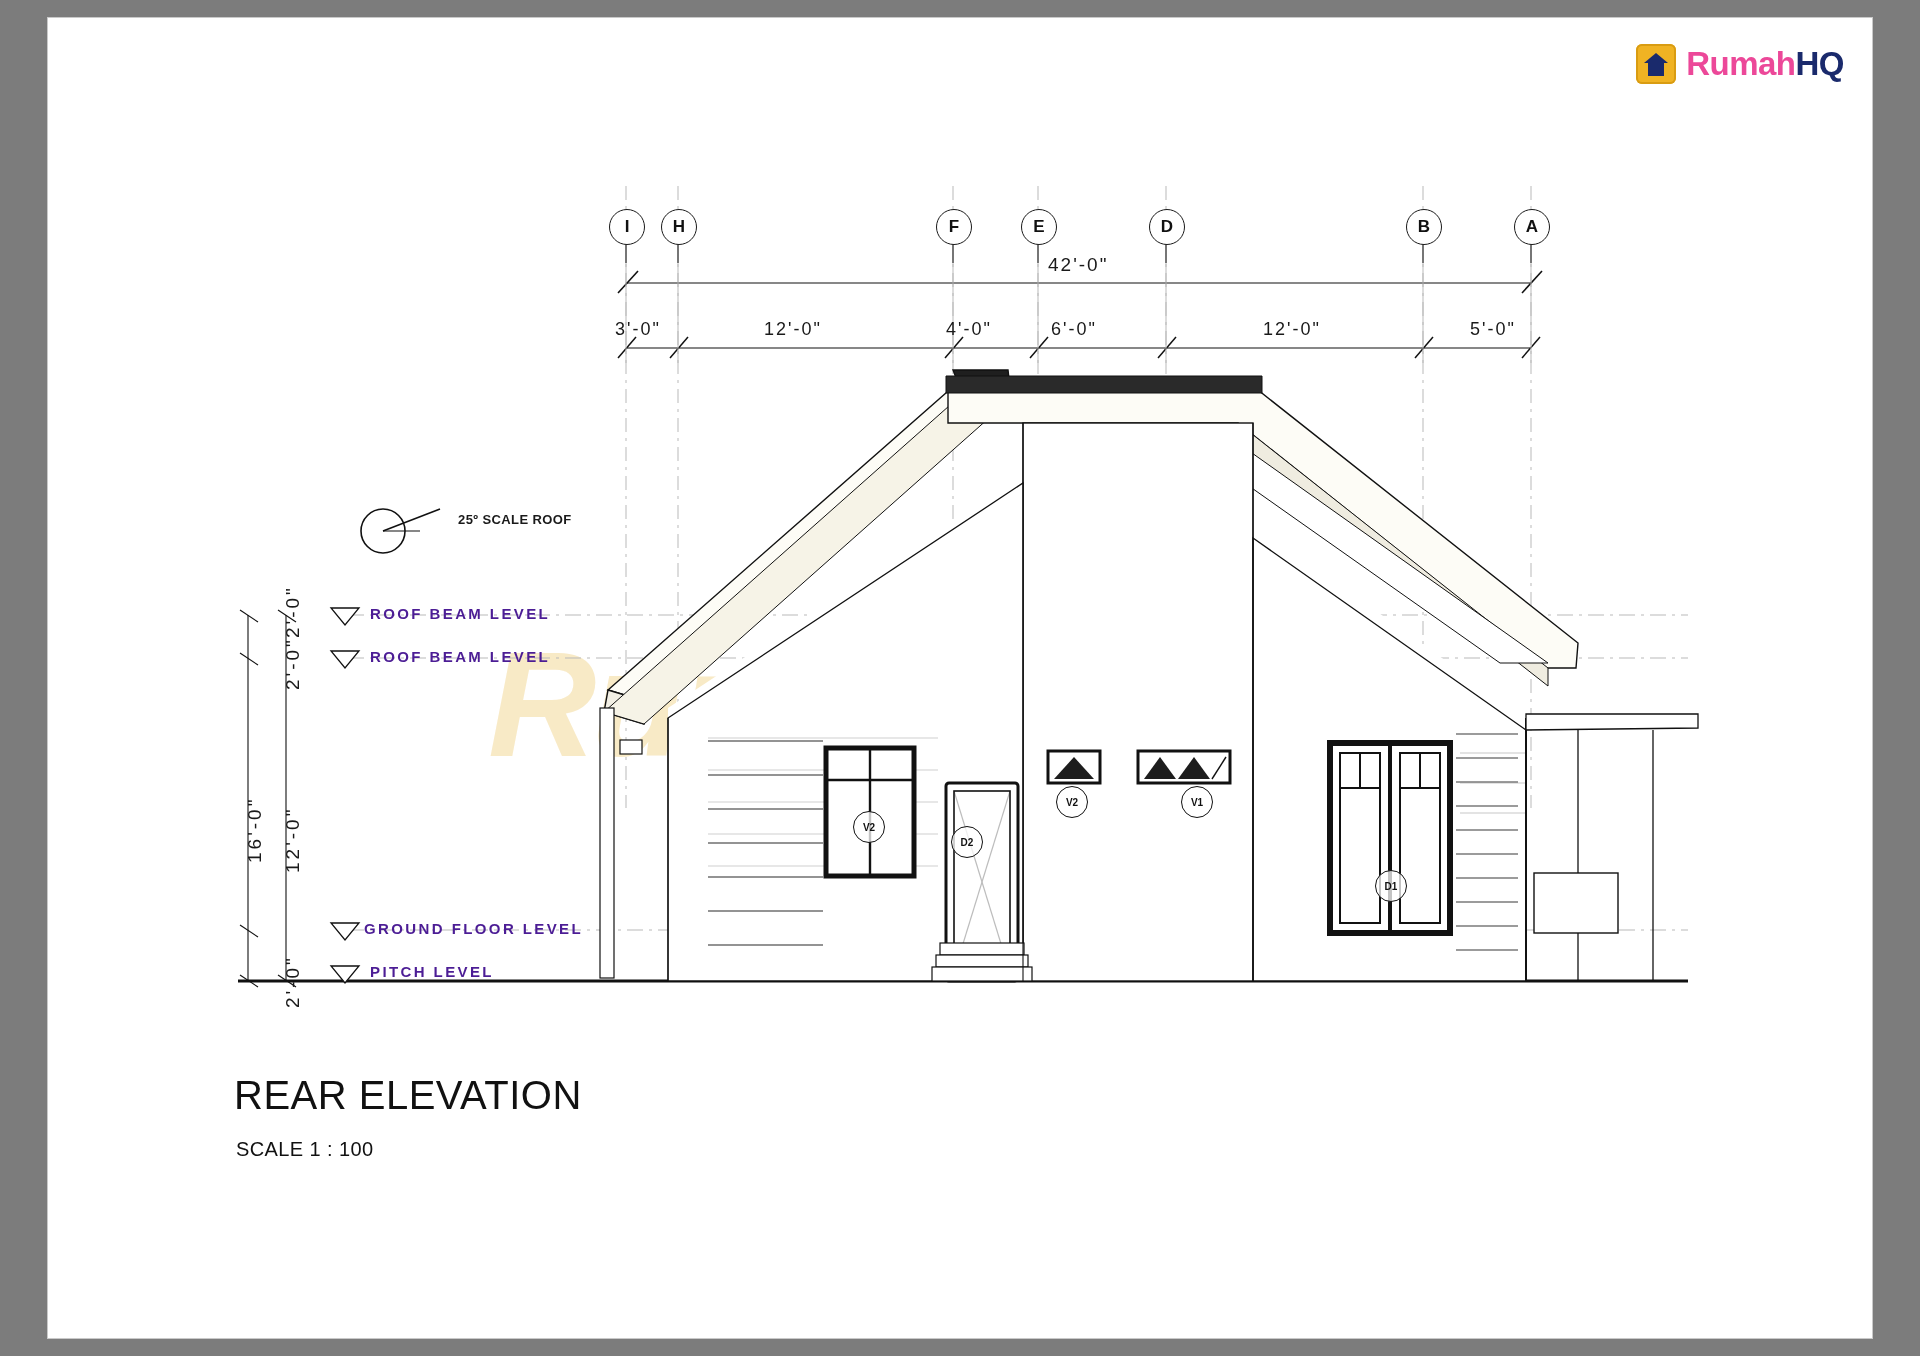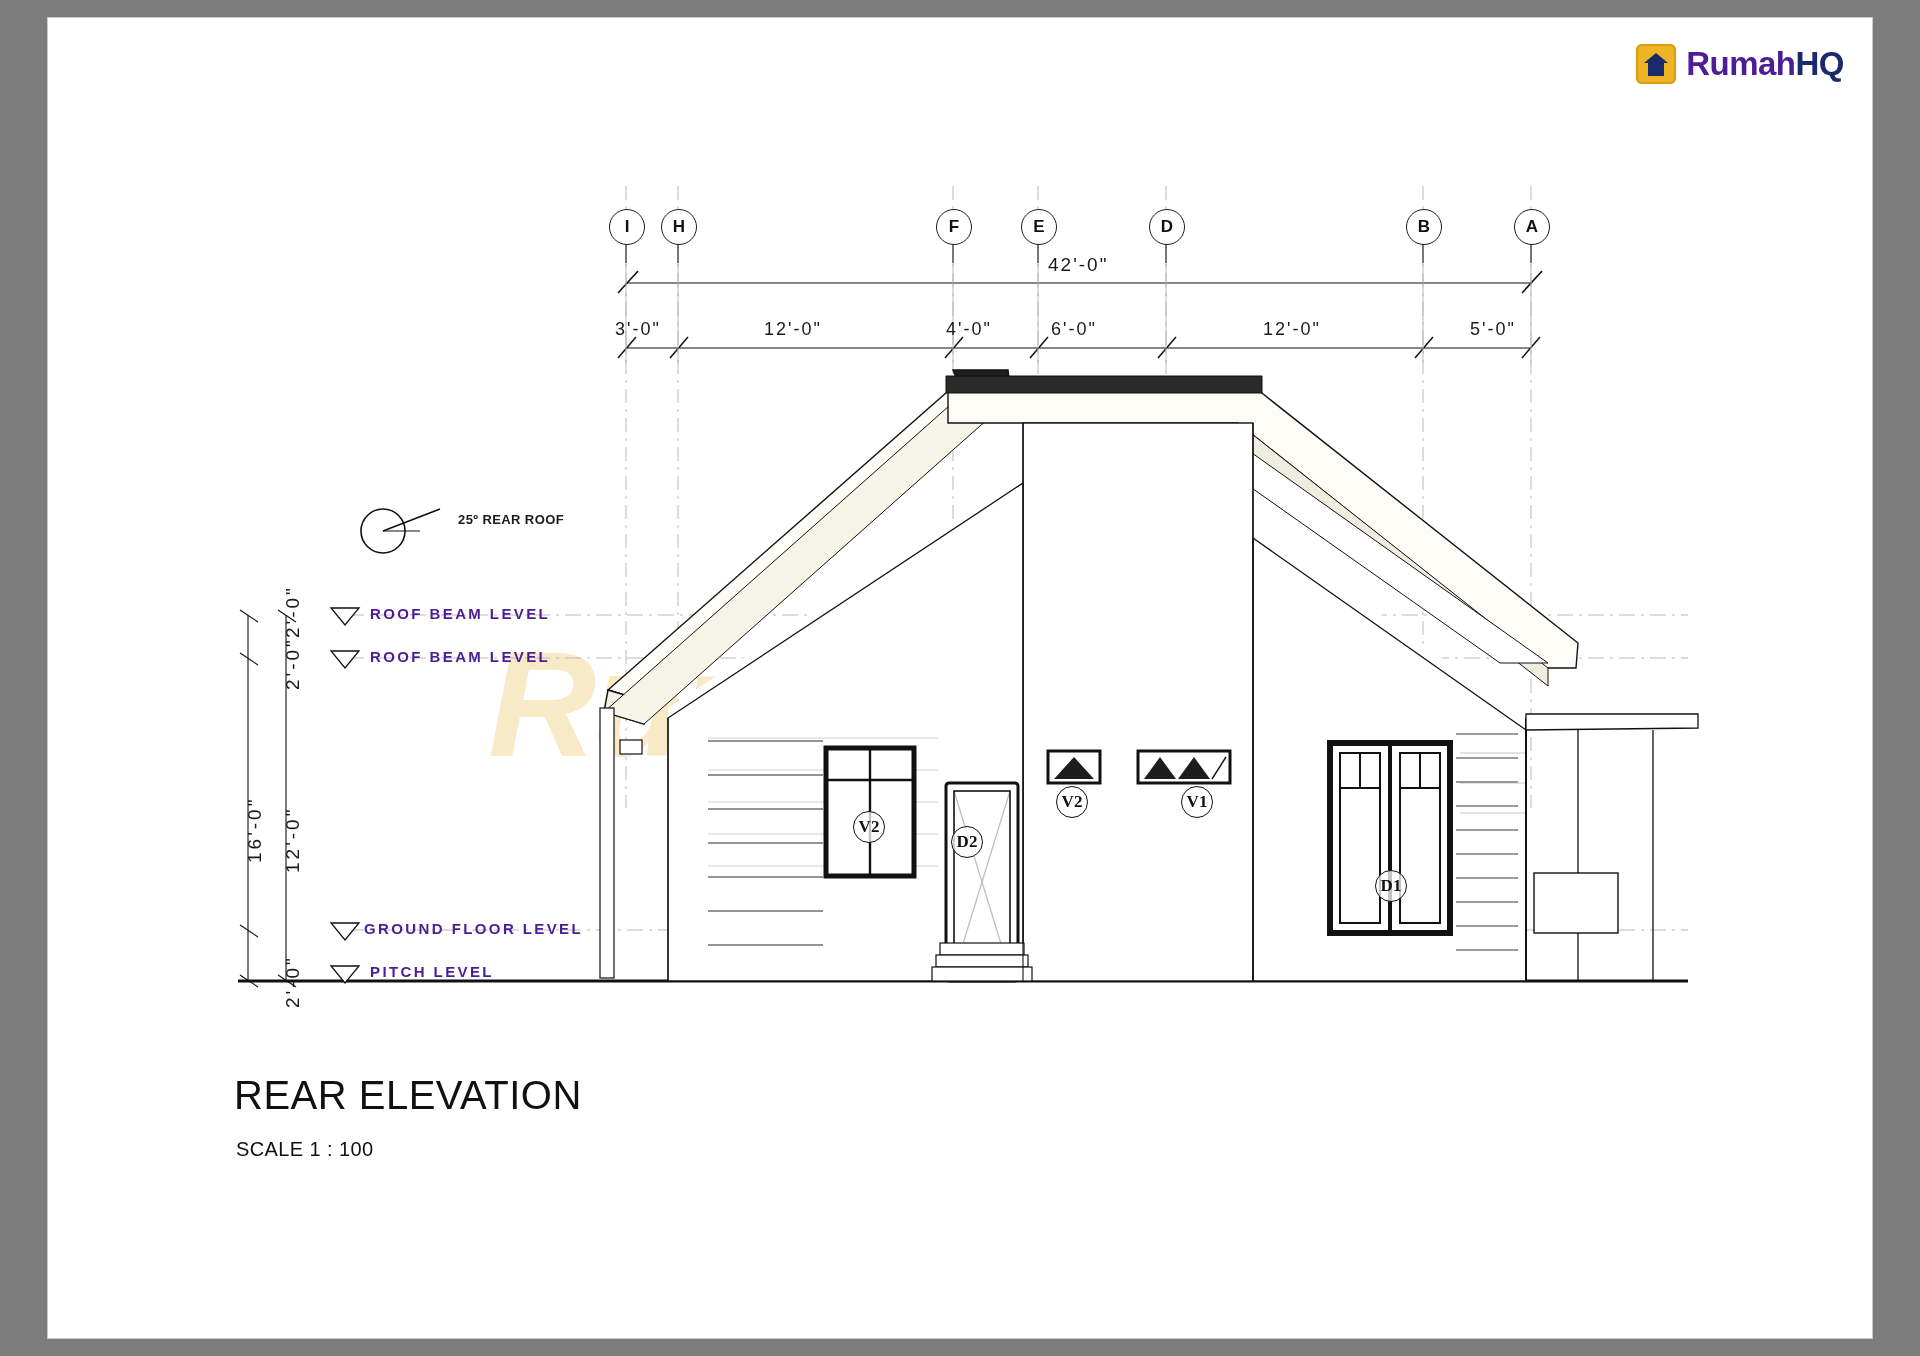--- a/index.html
+++ b/index.html
@@ -56,21 +56,21 @@
     background: #1a2a6c;
   }
   #logo .word {
     font-size: 33px;
     font-weight: bold;
     letter-spacing: -0.5px;
     color: #1a2a6c;
     font-family: "Liberation Sans", sans-serif;
   }
   #logo .word .hq { color: #1a2a6c; }
-  #logo .word .rumah { color: #4c1d95; }
+  #logo .word .rumah { color: #ec4899; }
 
   
   #watermark {
     position: absolute;
     left: 440px;
     top: 600px;
     font-size: 150px;
     font-style: italic;
     font-weight: bold;
     color: #f6e3b4;
@@ -142,25 +142,24 @@
     top: 1120px;
     font-size: 20px;
     color: #111;
     letter-spacing: .4px;
   }
   .tag {
     position: absolute;
     border: 1.5px solid #111;
     border-radius: 50%;
     background: rgba(255,255,255,.75);
-    font-size: 17px;
+    font-size: 10px;
     font-weight: bold;
     display: flex; align-items: center; justify-content: center;
     color: #111;
-    font-family: Liberation Serif, serif;
   }
   svg.draw { position: absolute; left: 0; top: 0; }
 </style>
 </head>
 <body>
 
 <div id="sheet">
 
   <div id="logo">
     <div class="mark"></div>
@@ -429,21 +428,21 @@
   <div class="vtext" style="left:234px; top:672px;">2'-0"</div>
   <div class="vtext" style="left:234px; top:855px;">12'-0"</div>
   <div class="vtext" style="left:234px; top:990px;">2'-0"</div>
   <div class="vtext" style="left:196px; top:845px;">16'-0"</div>
 
   <div class="leveltext" style="left:322px; top:587px;">ROOF BEAM LEVEL</div>
   <div class="leveltext" style="left:322px; top:630px;">ROOF BEAM LEVEL</div>
   <div class="leveltext" style="left:316px; top:902px;">GROUND FLOOR LEVEL</div>
   <div class="leveltext" style="left:322px; top:945px;">PITCH   LEVEL</div>
 
-  <div class="notetext" style="left:410px; top:494px;">25º REAR ROOF</div>
+  <div class="notetext" style="left:410px; top:494px;">25º SCALE ROOF</div>
 
   <div class="tag" style="left:1008px; top:768px; width:30px; height:30px;">V2</div>
   <div class="tag" style="left:1117px; top:768px; width:30px; height:30px;margin-left:16px;">V1</div>
   <div class="tag" style="left:805px; top:793px; width:30px; height:30px;">V2</div>
   <div class="tag" style="left:903px; top:808px; width:30px; height:30px;">D2</div>
   <div class="tag" style="left:1327px; top:852px; width:30px; height:30px;">D1</div>
 
   <div id="title">REAR ELEVATION</div>
   <div id="scale">SCALE 1 : 100</div>
 

